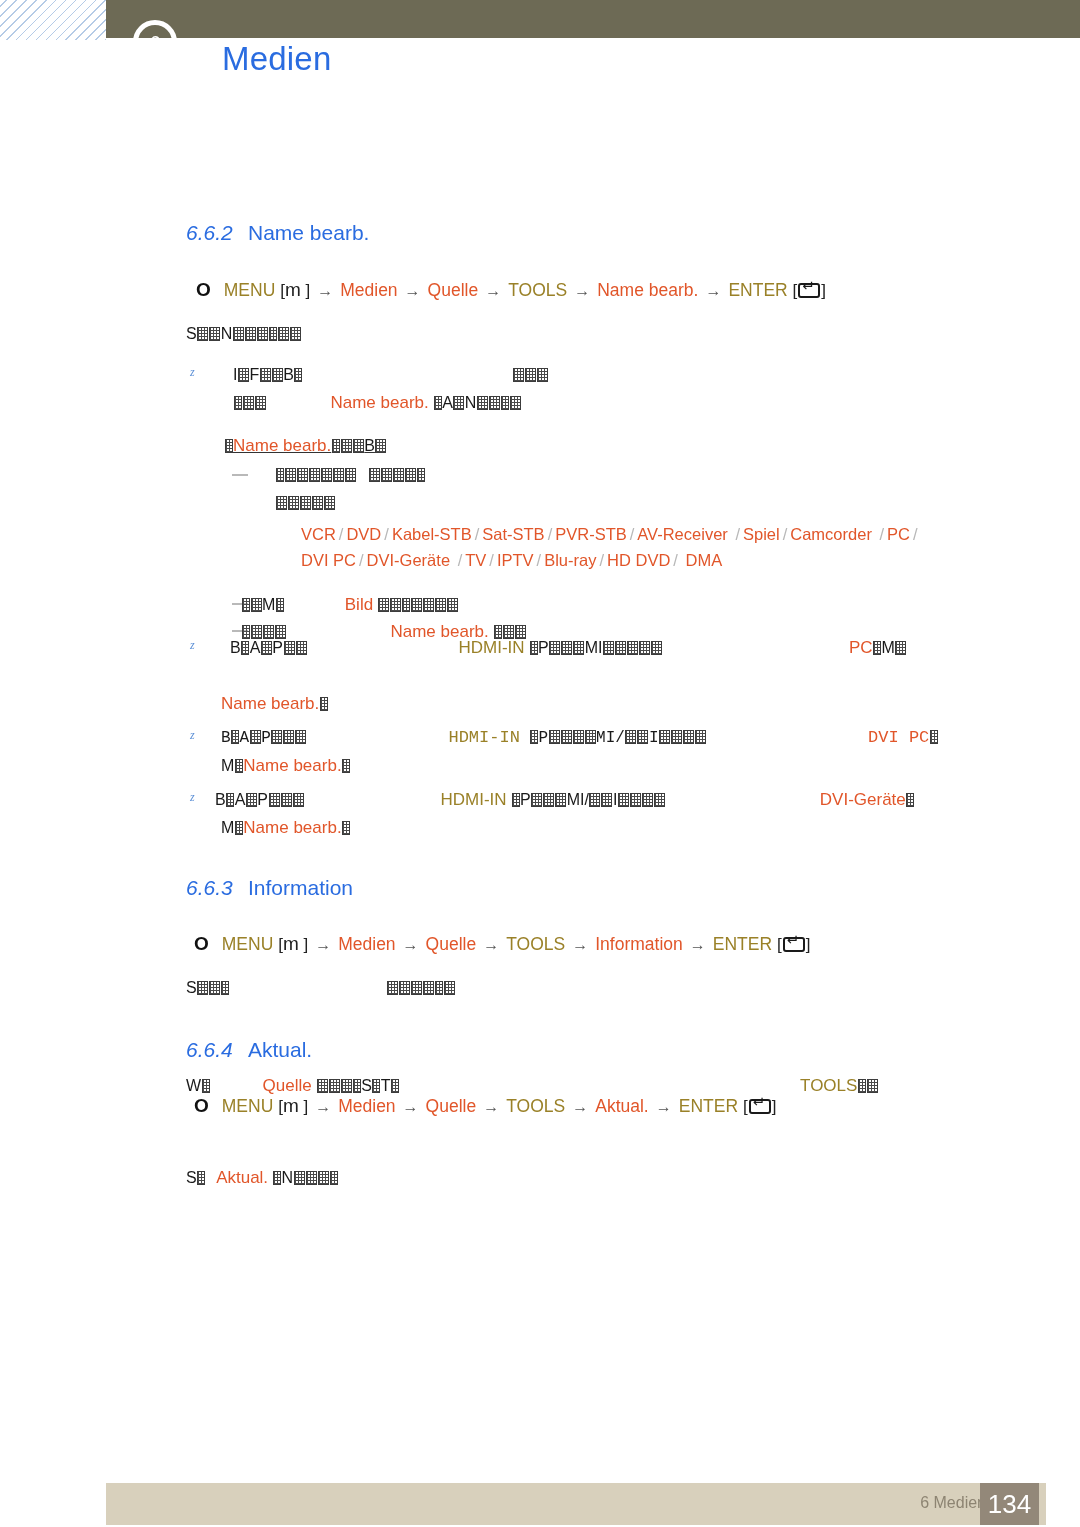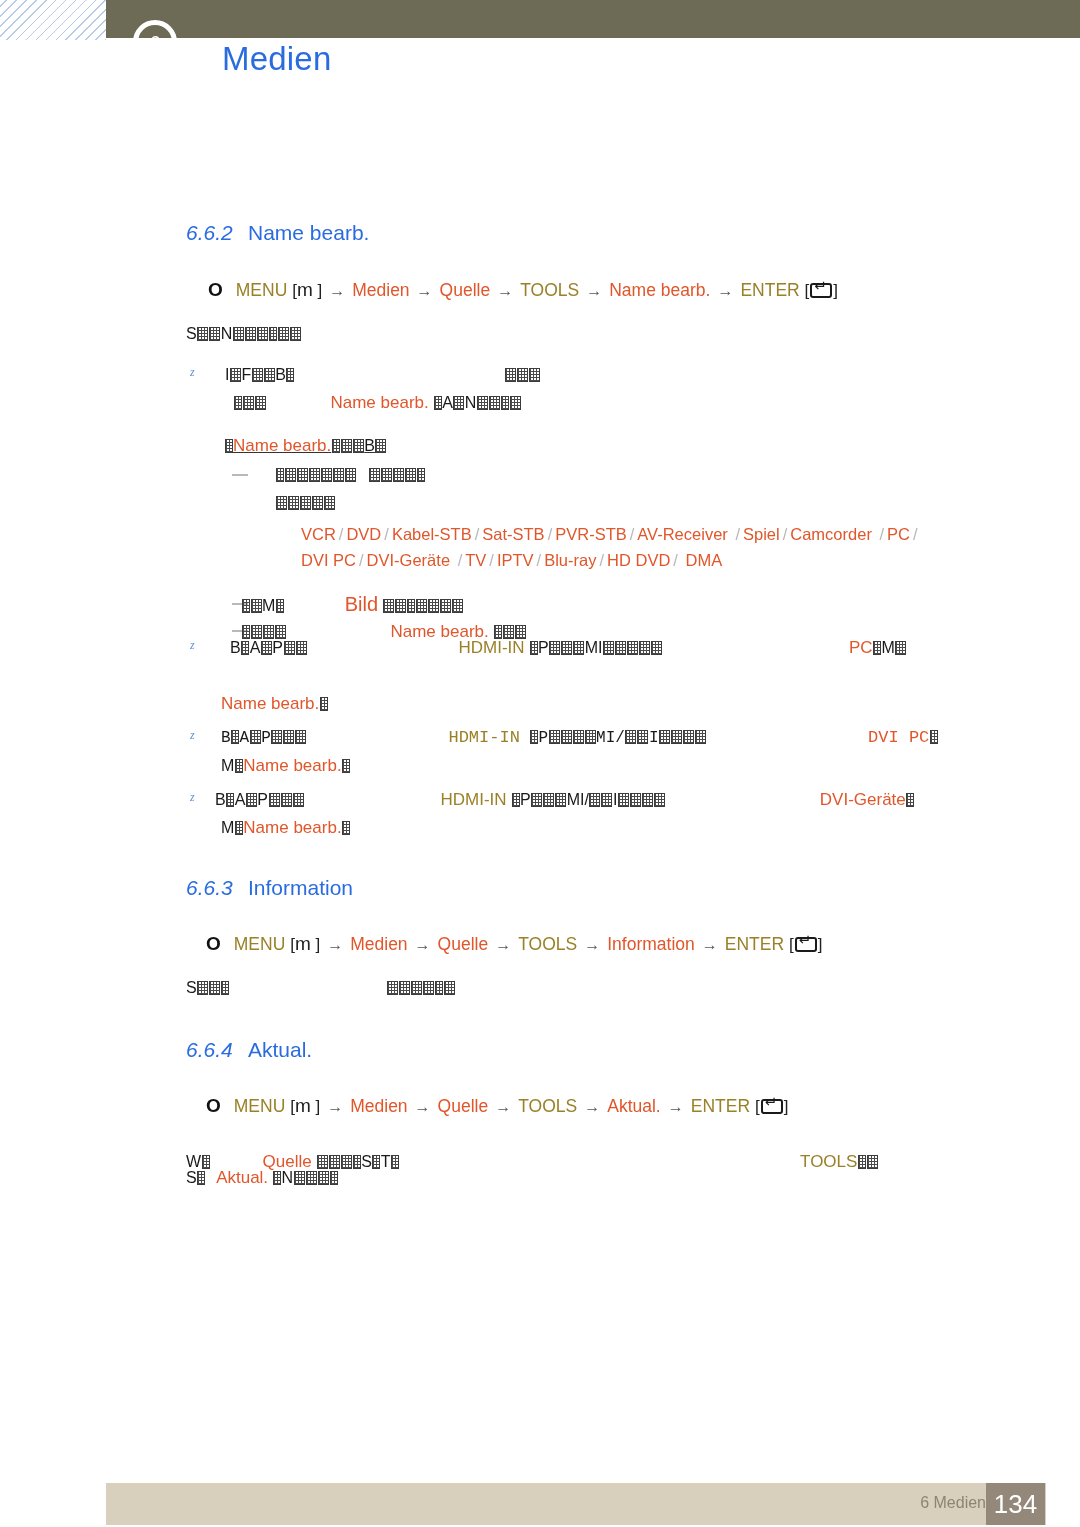--- a/index.html
+++ b/index.html
@@ -48,21 +48,20 @@
 
   .sec-head{
     position:absolute;font-size:21px;color:#2a6ce0;
     white-space:nowrap;
   }
   .sec-head .num{display:inline-block;min-width:62px;font-style:italic;}
 
   .path{
     position:absolute;font-size:17.5px;white-space:nowrap;
     color:#9a8128;
-    margin-left:12px;
   }
   .path .bullet{
     font-size:19px;color:#111;font-weight:bold;
     font-family:"Liberation Sans",sans-serif;
     margin-right:13px;
   }
   .path .arr{color:#555;margin:0 7px;font-size:16px;}
   .path .keycap{
     display:inline-block;color:#222;font-size:17px;
   }
@@ -121,21 +120,21 @@
   
   .footer-bar{
     position:absolute;left:106px;top:1483px;
     width:940px;height:42px;background:#d8d0bc;
   }
   .foot-text{
     position:absolute;top:1494px;right:94px;
     font-size:16px;color:#8d8472;white-space:nowrap;
   }
   .page-box{
-    position:absolute;top:1483px;right:35px;
+    position:absolute;top:1483px;right:41px;
     width:59px;height:42px;background:#938879;
   }
   .page-num{
     position:absolute;left:0;right:0;top:6px;text-align:center;
     font-size:26px;color:#ffffff;
     font-family:"Liberation Sans",sans-serif;
   }
 </style>
 </head>
 <body>
@@ -156,21 +155,21 @@
   <span class="bullet">O</span><span class="olive">MENU</span>
   <span class="keycap">[<b>m</b> ]</span><span class="arr">→</span><span class="orange">Medien</span><span class="arr">→</span><span class="orange">Quelle</span><span class="arr">→</span><span class="olive">TOOLS</span><span class="arr">→</span><span class="orange">Name bearb.</span><span class="arr">→</span><span class="olive">ENTER</span>
   <span class="brk">[<span class="enterkey"></span>]</span>
 </div>
 
 <div class="para" style="left:186px;top:320px;">
   <span class="black">S</span><span class="tofu"></span><span class="tofu"></span><span class="black">N</span><span class="tofu"></span><span class="tofu"></span><span class="tofu"></span><span class="tofu n"></span><span class="tofu"></span><span class="tofu"></span>
 </div>
 
 <div class="zbul" style="left:190px;top:365px;">z</div>
-<div class="para" style="left:225px;top:361px;">
+<div class="para" style="left:233px;top:361px;">
   <span class="black">I</span><span class="tofu"></span><span class="black">F</span><span class="tofu"></span><span class="tofu"></span><span class="black">B</span><span class="tofu n"></span>
   <span style="display:inline-block;width:205px;"></span><span class="tofu"></span><span class="tofu"></span><span class="tofu"></span>
 </div>
 <div class="para" style="left:233px;top:389px;">
   <span class="tofu n"></span><span class="tofu"></span><span class="tofu"></span>
   <span style="display:inline-block;width:60px;"></span><span class="orange" style="font-size:17px;">Name bearb.</span>
   <span class="tofu n"></span><span class="black">A</span><span class="tofu"></span><span class="black">N</span><span class="tofu"></span><span class="tofu"></span><span class="tofu n"></span><span class="tofu"></span>
 </div>
 <div class="para" style="left:224px;top:432px;text-decoration:underline;">
   <span class="tofu n"></span><span class="orange" style="font-size:17px;">Name bearb.</span><span class="tofu n"></span><span class="tofu"></span><span class="tofu"></span><span class="black">B</span><span class="tofu"></span>
@@ -188,21 +187,21 @@
 <div class="devlist" style="left:301px;top:520px;">
   <span>VCR</span><span class="sep">/</span><span>DVD</span><span class="sep">/</span><span>Kabel-STB</span><span class="sep">/</span><span>Sat-STB</span><span class="sep">/</span><span>PVR-STB</span><span class="sep">/</span><span>AV-Receiver</span><span class="sep">&nbsp;/</span><span>Spiel</span><span class="sep">/</span><span>Camcorder</span><span class="sep">&nbsp;/</span><span>PC</span><span class="sep">/</span>
 </div>
 <div class="devlist" style="left:301px;top:546px;">
   <span>DVI PC</span><span class="sep">/</span><span>DVI-Geräte</span><span class="sep">&nbsp;/</span><span>TV</span><span class="sep">/</span><span>IPTV</span><span class="sep">/</span><span>Blu-ray</span><span class="sep">/</span><span>HD DVD</span><span class="sep">/</span>&nbsp;<span>DMA</span>
 </div>
 
 <div class="dash" style="left:232px;top:603px;"></div>
 <div class="para" style="left:241px;top:591px;">
   <span class="tofu n"></span><span class="tofu"></span><span class="black">M</span><span class="tofu n"></span>
-  <span style="display:inline-block;width:56px;"></span><span class="orange" style="font-size:20px;">Bild</span>
+  <span style="display:inline-block;width:56px;"></span><span class="orange" style="font-size:17px;">Bild</span>
   <span class="tofu"></span><span class="tofu"></span><span class="tofu n"></span><span class="tofu"></span><span class="tofu"></span><span class="tofu"></span><span class="tofu"></span>
 </div>
 <div class="dash" style="left:232px;top:630px;"></div>
 <div class="para" style="left:241px;top:618px;">
   <span class="tofu n"></span><span class="tofu"></span><span class="tofu"></span><span class="tofu"></span>
   <span style="display:inline-block;width:100px;"></span><span class="orange" style="font-size:17px;">Name bearb.</span>
   <span class="tofu n"></span><span class="tofu"></span><span class="tofu"></span>
 </div>
 
 <div class="zbul" style="left:190px;top:638px;">z</div>
@@ -256,21 +255,21 @@
 <div class="sec-head" style="left:186px;top:1038px;">
   <span class="num">6.6.4</span><span>Aktual.</span>
 </div>
 
 <div class="path" style="left:194px;top:1095px;">
   <span class="bullet">O</span><span class="olive">MENU</span>
   <span class="keycap">[<b>m</b> ]</span><span class="arr">→</span><span class="orange">Medien</span><span class="arr">→</span><span class="orange">Quelle</span><span class="arr">→</span><span class="olive">TOOLS</span><span class="arr">→</span><span class="orange">Aktual.</span><span class="arr">→</span><span class="olive">ENTER</span>
   <span class="brk">[<span class="enterkey"></span>]</span>
 </div>
 
-<div class="para" style="left:186px;top:1148px;text-align:center;">
+<div class="para" style="left:186px;top:1072px;text-align:center;">
   <span class="black">W</span><span class="tofu n"></span>
   <span style="display:inline-block;width:48px;"></span><span class="orange" style="font-size:17px;">Quelle</span>
   <span class="tofu"></span><span class="tofu"></span><span class="tofu"></span><span class="tofu n"></span><span class="black">S</span><span class="tofu n"></span><span class="black">T</span><span class="tofu n"></span>
   <span style="display:inline-block;width:396px;"></span><span class="olive" style="font-size:17px;">TOOLS</span><span class="tofu n"></span><span class="tofu"></span>
 </div>
 <div class="para" style="left:186px;top:1164px;">
   <span class="black">S</span><span class="tofu n"></span>
   <span style="display:inline-block;width:6px;"></span><span class="orange" style="font-size:17px;">Aktual.</span>
   <span class="tofu n"></span><span class="black">N</span><span class="tofu"></span><span class="tofu"></span><span class="tofu"></span><span class="tofu n"></span>
 </div>

